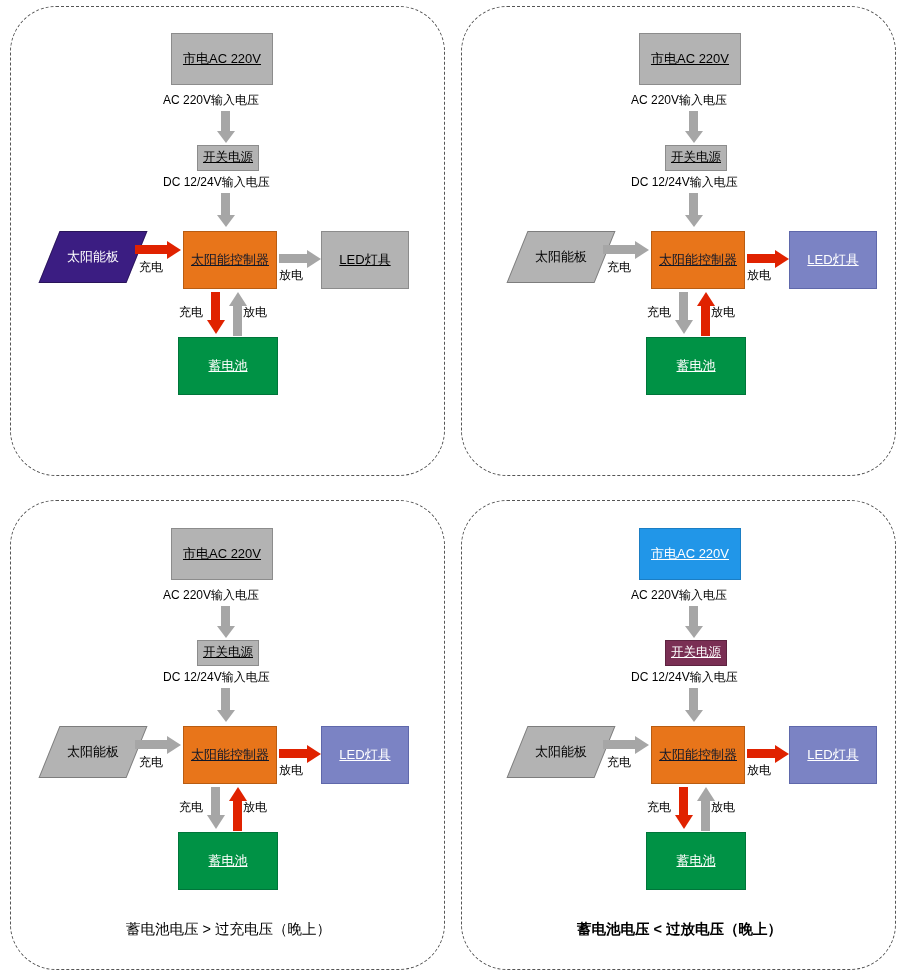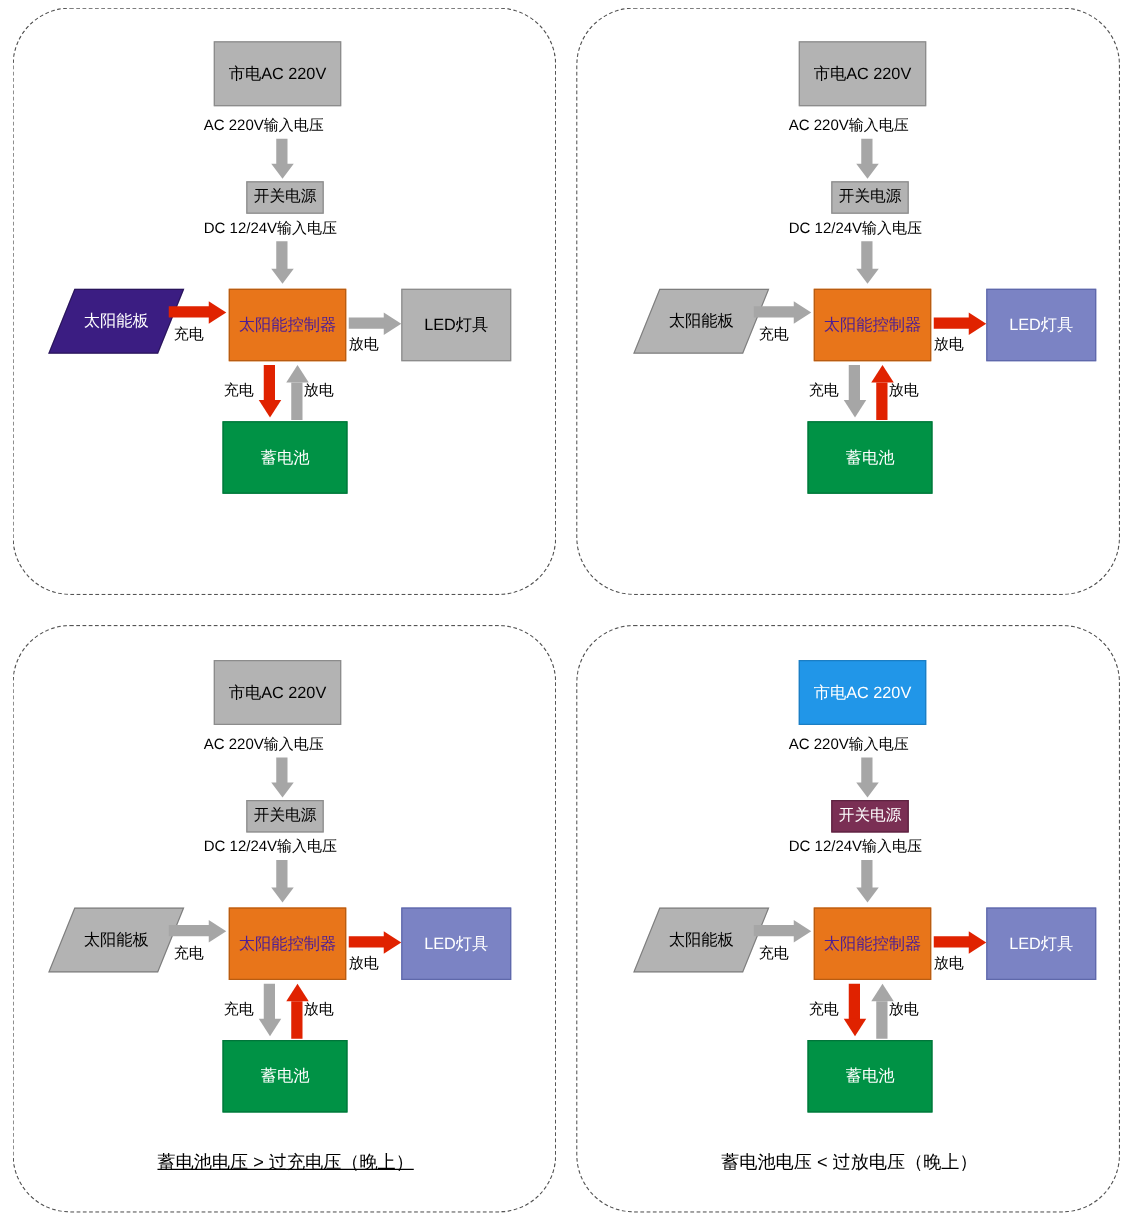--- a/index.html
+++ b/index.html
@@ -45,28 +45,29 @@
     position: absolute;
     box-sizing: border-box;
     display: flex;
     align-items: center;
     justify-content: center;
     text-align: left;
     font-size: 13px;
     line-height: 1.25;
     color: #ffffff;
     border: 1px solid rgba(0,0,0,0.35);
+    text-decoration: underline;
   }
   .node.small { font-size: 12.5px; }
 
   
   .c-grey   { background: #b3b3b3; border-color: #8c8c8c; color: #000000; }
   .c-blue   { background: #2196e8; border-color: #1b7ec4; color: #ffffff; }
   .c-purple { background: #7a2f54; border-color: #5d2340; color: #ffffff; }
-  .c-orange { background: #e8751a; border-color: #b85c12; color: #4c1d95; }
+  .c-orange { background: #e8751a; border-color: #b85c12; color: #0f172a; }
   .c-green  { background: #009245; border-color: #00753a; color: #ffffff; }
   .c-indigo { background: #7b83c4; border-color: #5f68ab; color: #ffffff; }
   .c-navy   { background: #3b1d82; border-color: #2d1565; color: #ffffff; }
 
   
   .para {
     position: absolute;
     box-sizing: border-box;
     display: flex;
     align-items: center;
@@ -287,21 +288,21 @@
       <div class="lbl" style="left:168px; top:298px;">充电</div>
 
       <div class="arrow arr-up" style="left:218px; top:286px; width:18px; height:44px;">
         <div class="shaft" style="left:4px; top:14px; height:30px; background:#e02200;"></div>
         <div class="head" style="left:0; top:0; border-bottom:14px solid #e02200;"></div>
       </div>
       <div class="lbl" style="left:232px; top:298px;">放电</div>
 
       <div class="node c-green" style="left:167px; top:331px; width:100px; height:58px;">蓄电池</div>
 
-      <div class="caption" style="left:0; top:419px;text-decoration:underline;">蓄电池电压 &gt; 过充电压（晚上）</div>
+      <div class="caption" style="left:0; top:419px;">蓄电池电压 &gt; 过充电压（晚上）</div>
     </div>
   </div>
 
   <div class="panel p3">
     <div class="stage">
 
       <div class="node c-blue" style="left:177px; top:27px; width:102px; height:52px;">市电AC 220V</div>
 
       <div class="arrow arr-down" style="left:223px; top:105px; width:18px; height:32px;">
         <div class="shaft" style="left:4px; top:0; height:22px; background:#a6a6a6;"></div>
@@ -344,17 +345,17 @@
       <div class="lbl" style="left:185px; top:298px;">充电</div>
 
       <div class="arrow arr-up" style="left:235px; top:286px; width:18px; height:44px;">
         <div class="shaft" style="left:4px; top:14px; height:30px; background:#a6a6a6;"></div>
         <div class="head" style="left:0; top:0; border-bottom:14px solid #a6a6a6;"></div>
       </div>
       <div class="lbl" style="left:249px; top:298px;">放电</div>
 
       <div class="node c-green" style="left:184px; top:331px; width:100px; height:58px;">蓄电池</div>
 
-      <div class="caption" style="left:0; top:419px;">蓄电池电压 &lt; 过放电压（晚上）</div>
+      <div class="caption" style="left:0; top:419px;font-weight:bold;">蓄电池电压 &lt; 过放电压（晚上）</div>
     </div>
   </div>
 
 </div>
 
 </body></html>

